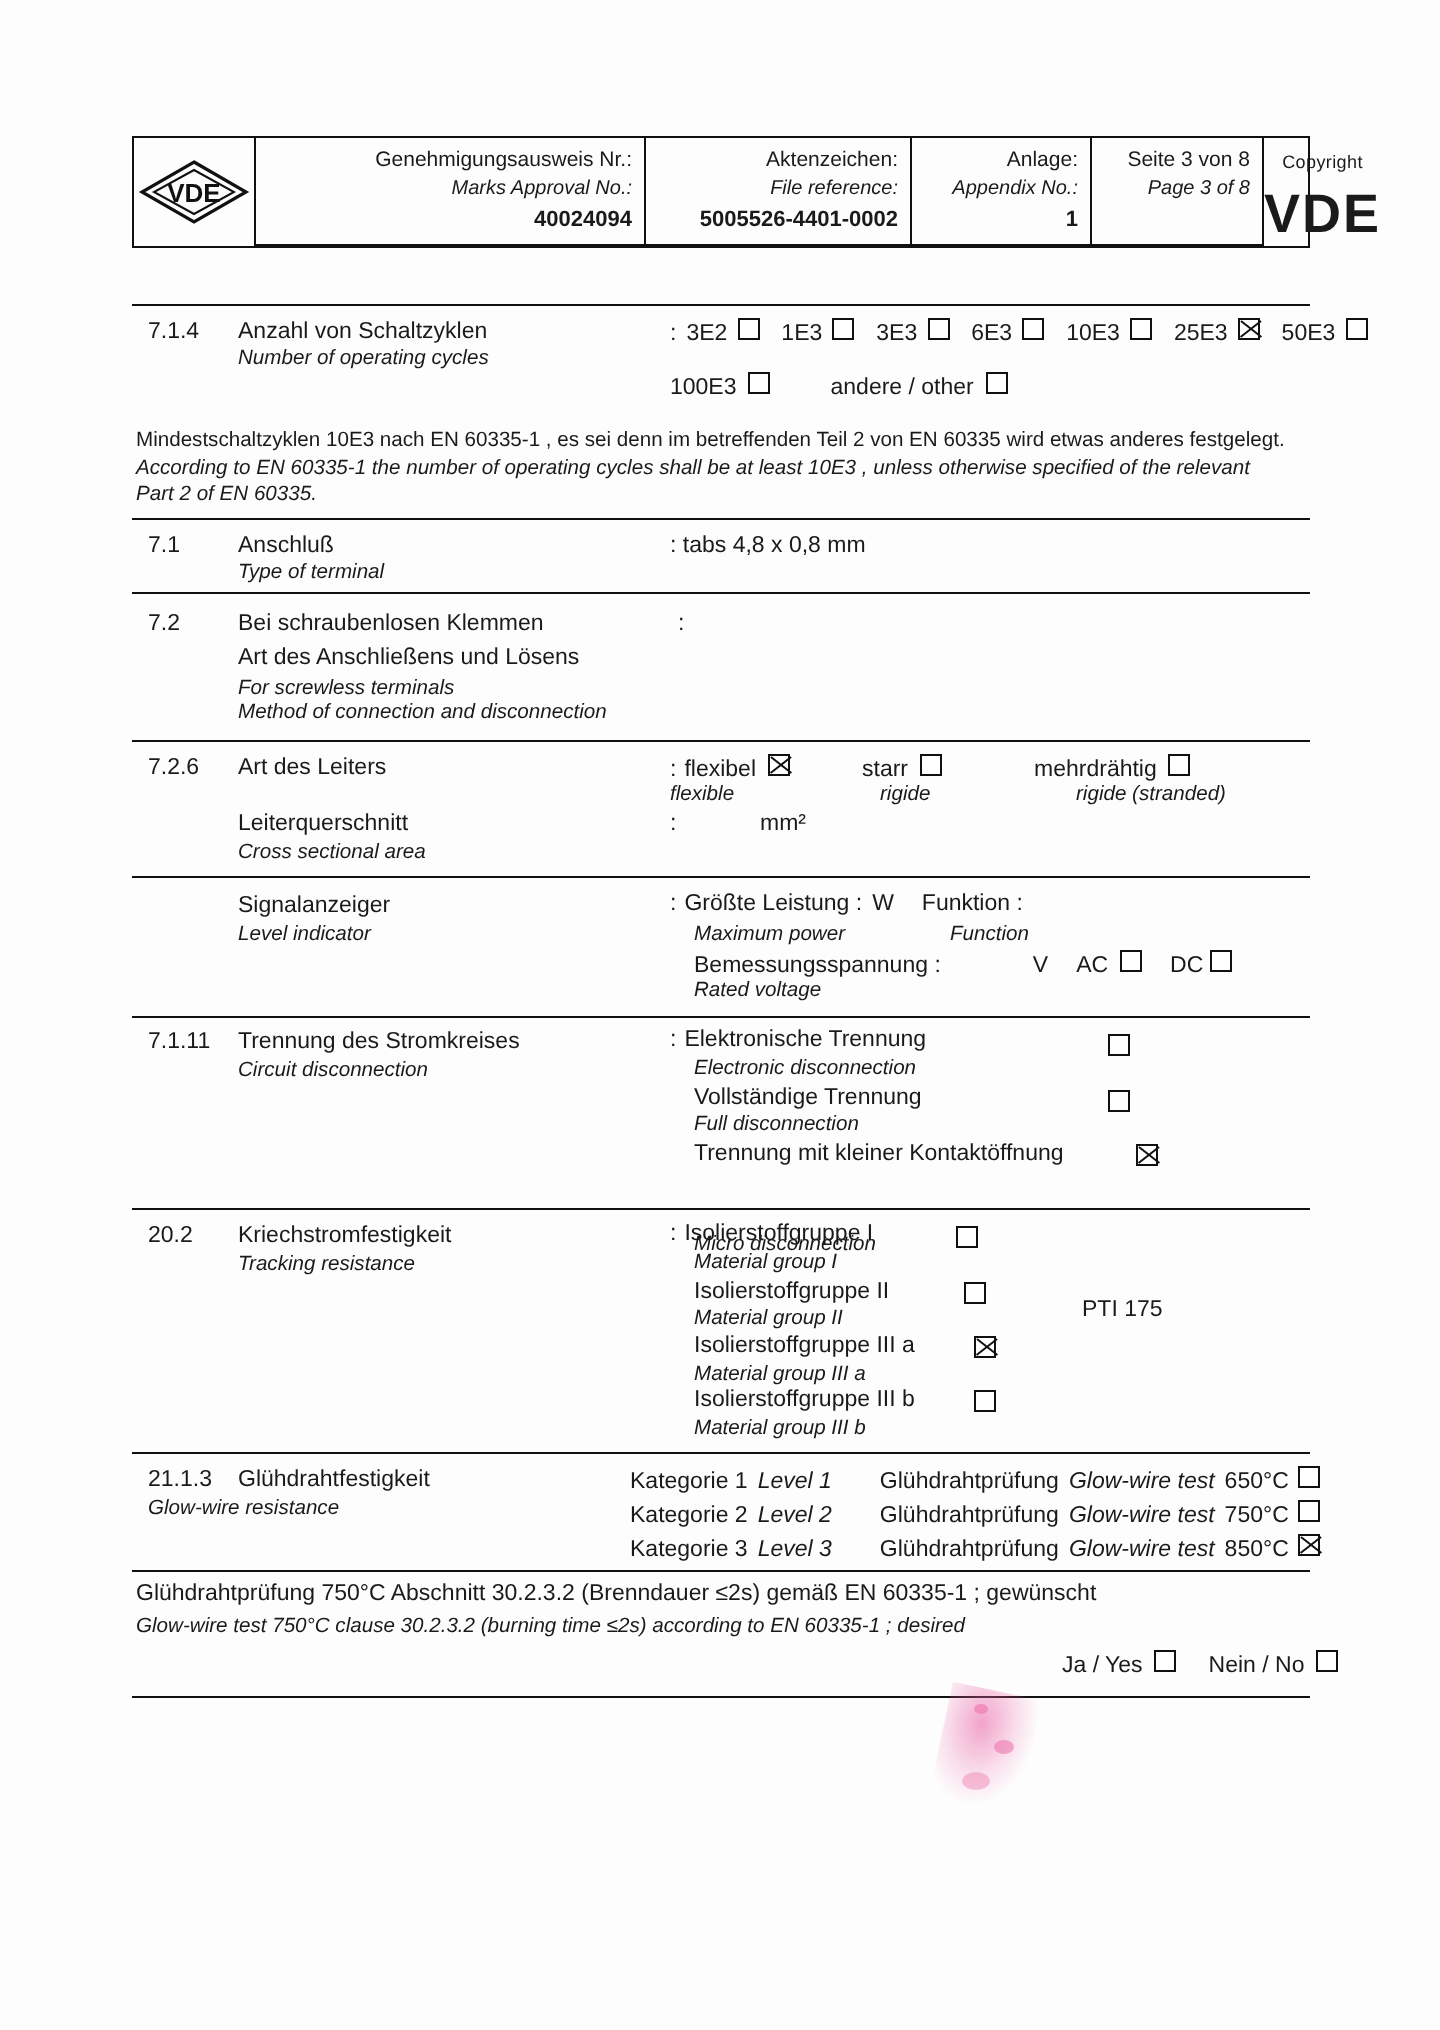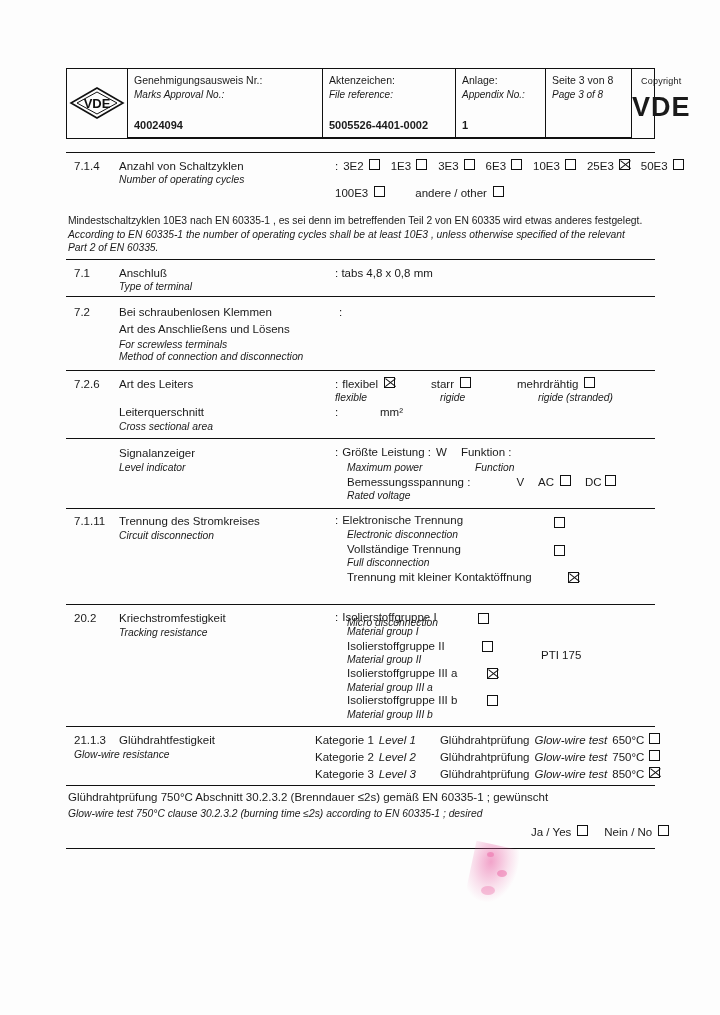--- a/index.html
+++ b/index.html
@@ -47,28 +47,28 @@
     display: flex;
     flex-direction: column;
   }
   .hdr-mid-top {
     display: flex;
     border-bottom: 1.2px solid #111;
   }
   .hdr-cell {
     box-sizing: border-box;
     padding: 5px 6px 4px 6px;
-    text-align: left;
+    text-align: right;
     font-size: 10.5px;
     line-height: 1.32;
   }
   .hdr-cell.b-right { border-right: 1.2px solid #111; }
   .hdr-cell .de { font-size: 10.5px; }
   .hdr-cell .en { font-style: italic; font-size: 10px; }
-  .hdr-cell .val { font-weight: bold; font-size: 11px; margin-top: 17px; }
+  .hdr-cell .val { font-weight: bold; font-size: 11px; margin-top: 2px; }
   .c1 { width: 195px; }
   .c2 { width: 133px; }
   .c3 { width: 90px; }
   .c4 { width: 85px; }
   .hdr-note {
     padding: 3px 6px 4px 6px;
     font-size: 9.5px;
     text-align: center;
   }
   .hdr-note .en { font-style: italic; }

